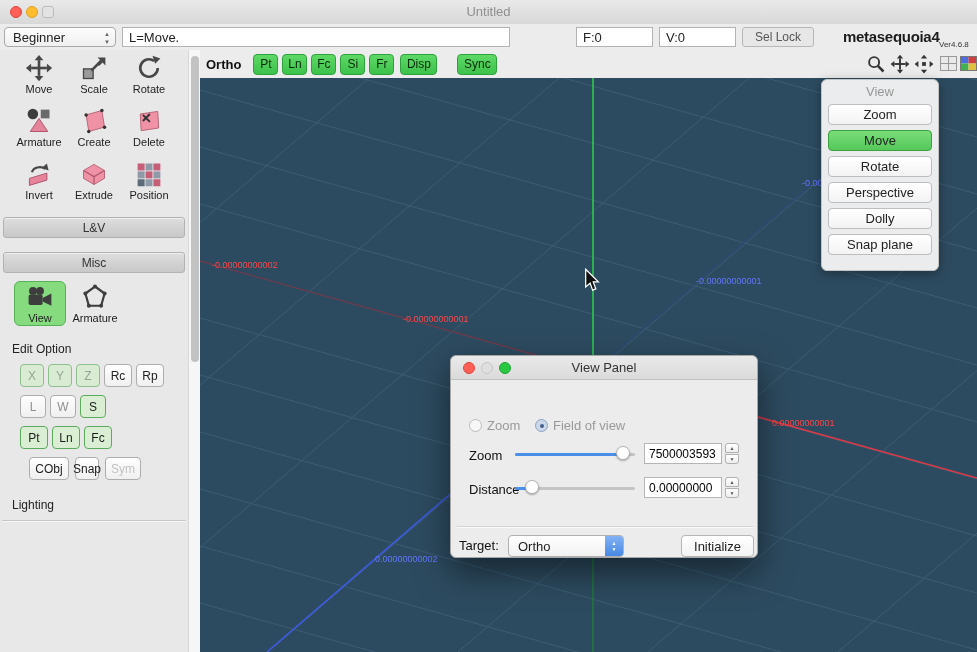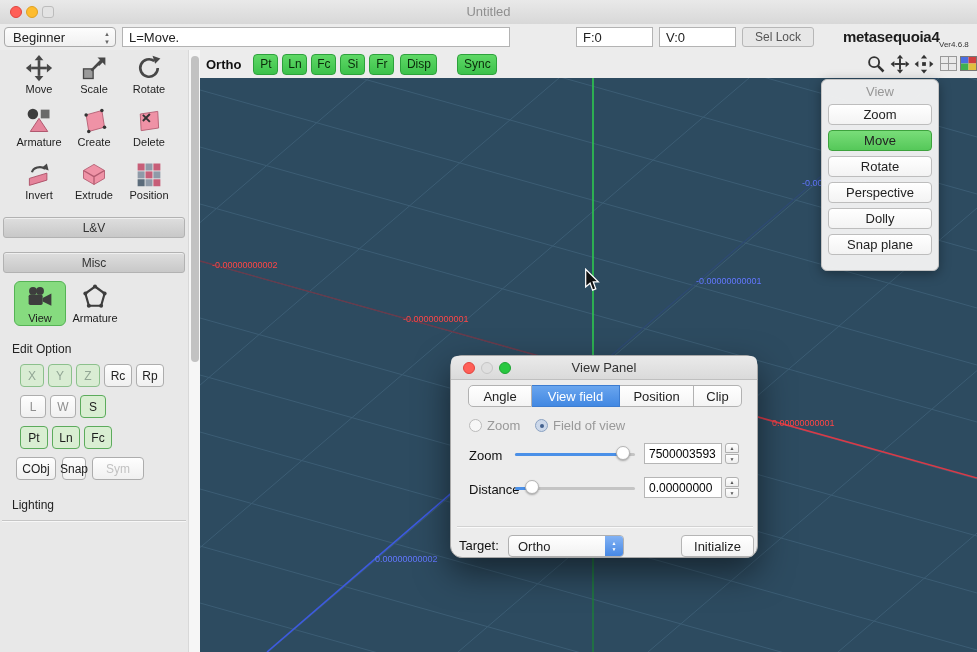--- a/index.html
+++ b/index.html
@@ -46,21 +46,21 @@
   .sidebar{position:absolute;left:0;top:50px;width:188px;height:602px;background:#e8e8e8;overflow:hidden;}
   .shead{margin:14px 3px 0 3px;height:21px;background:linear-gradient(#dedede,#c8c8c8);
          border:1px solid #b2b2b2;border-radius:3px;box-sizing:border-box;
          display:flex;align-items:center;justify-content:center;font-size:12px;color:#333;box-shadow:inset 0 1px 0 #efefef;}
   .trow{display:flex;justify-content:space-between;padding:0 14px;margin-top:8px;}
   .tool{width:50px;display:flex;flex-direction:column;align-items:center;padding:2px 0;border-radius:6px;}
   .tool.active{background:#86db7f;border:1px solid #55b355;padding:1px 0;}
   .tlabel{font-size:11px;color:#1d1d1d;margin-top:1px;white-space:nowrap;}
   .eolabel{margin:16px 0 0 12px;font-size:12px;color:#222;}
   .erow{margin-top:8px;padding-left:20px;display:flex;}
-  .erow.r4{padding-left:16px;}
+  .erow.r4{padding-left:29px;}
   .ebtn{height:23px;box-sizing:border-box;border:1px solid #adadad;border-radius:4px;
         background:linear-gradient(#fefefe,#f0f0f0);font-size:12px;color:#222;
         display:flex;align-items:center;justify-content:center;margin-right:4px;}
   .ebtn.gq{background:#d9ecd3;border-color:#8cc08c;color:#92a695;}
   .ebtn.ga{background:#d9eed2;border-color:#5cab5c;color:#1d1d1d;}
   .ebtn.dim{color:#8f8f8f;}
   .ebtn.off{color:#c2c2c2;}
   .sdiv{margin:8px 2px 0 2px;border-top:1px solid #c6c6c6;border-bottom:1px solid #f7f7f7;}
 
   
@@ -76,21 +76,21 @@
   
   .fpanel{position:absolute;left:821px;top:79px;width:118px;height:192px;background:rgba(242,242,242,.97);
           border:1px solid #c3c3c3;border-radius:6px;box-shadow:0 3px 12px rgba(0,0,0,.35);z-index:5;box-sizing:border-box;}
   .fptitle{text-align:center;color:#979797;font-size:13px;margin-top:4px;}
   .fpbtn{margin:5px auto 0 auto;width:104px;height:21px;box-sizing:border-box;border:1px solid #bdbdbd;border-radius:4px;
          background:linear-gradient(#ffffff,#f3f3f3);font-size:13px;color:#222;display:flex;align-items:center;justify-content:center;}
   .fpbtn.active{background:linear-gradient(#79dd79,#55c859);border-color:#3da23d;}
 
   
   .dialog{position:absolute;left:450px;top:355px;width:308px;height:203px;background:#ececec;border:1px solid #a7a7a7;
-          border-radius:12px;box-shadow:0 14px 34px rgba(0,0,0,.5);z-index:10;box-sizing:border-box;}
+          border-radius:6px;box-shadow:0 14px 34px rgba(0,0,0,.5);z-index:10;box-sizing:border-box;}
   .dtitle{position:absolute;left:0;top:0;width:100%;height:24px;background:linear-gradient(#eaeaea,#dadada);
           border-bottom:1px solid #bfbfbf;border-radius:6px 6px 0 0;box-sizing:border-box;}
   .dtitle .txt{position:absolute;width:100%;top:4px;text-align:center;font-size:13px;color:#333;}
   .tabs{position:absolute;left:17px;top:29px;height:22px;display:flex;}
   .tab{height:22px;box-sizing:border-box;border:1px solid #b2b2b2;border-left:none;background:linear-gradient(#ffffff,#f4f4f4);
        font-size:13px;color:#222;display:flex;align-items:center;justify-content:center;}
   .tab:first-child{border-left:1px solid #b2b2b2;border-radius:5px 0 0 5px;}
   .tab:last-child{border-radius:0 5px 5px 0;}
   .tab.sel{background:linear-gradient(#69a5ee,#4288e2);border-color:#3c7cd0;color:#fff;}
   .radio{width:13px;height:13px;border-radius:50%;box-sizing:border-box;display:inline-block;}
@@ -289,21 +289,21 @@
       <div class="ebtn ga" style="width:26px">S</div>
     </div>
     <div class="erow">
       <div class="ebtn ga" style="width:28px">Pt</div>
       <div class="ebtn ga" style="width:28px">Ln</div>
       <div class="ebtn ga" style="width:28px">Fc</div>
     </div>
     <div class="erow r4">
       <div class="ebtn" style="width:40px;margin-right:6px">CObj</div>
       <div class="ebtn" style="width:24px;margin-right:6px">Snap</div>
-      <div class="ebtn off" style="width:52px">Sym</div>
+      <div class="ebtn off" style="width:36px">Sym</div>
     </div>
 
     <div class="eolabel" style="margin-top:18px">Lighting</div>
     <div class="sdiv"></div>
   </div>
 
   <div class="vscroll">
     <div class="vthumb"></div>
   </div>
 
@@ -403,26 +403,20 @@
   </div>
 
   <div class="dialog">
     <div class="dtitle">
       <span class="tl red" style="left:12px;top:6px"></span>
       <span class="tl gray" style="left:30px;top:6px"></span>
       <span class="tl grn" style="left:48px;top:6px"></span>
       <span class="txt">View Panel</span>
     </div>
 
-    <div class="tabs">
-      <div class="tab" style="width:64px">Angle</div>
-      <div class="tab sel" style="width:88px">View field</div>
-      <div class="tab" style="width:74px">Position</div>
-      <div class="tab" style="width:48px">Clip</div>
-    </div>
 
     <div class="abs" style="left:18px;top:62px;display:flex;align-items:center;">
       <span class="radio offr"></span>
       <span class="rlabel">Zoom</span>
     </div>
     <div class="abs" style="left:84px;top:62px;display:flex;align-items:center;">
       <span class="radio onr"></span>
       <span class="rlabel">Field of view</span>
     </div>
 

